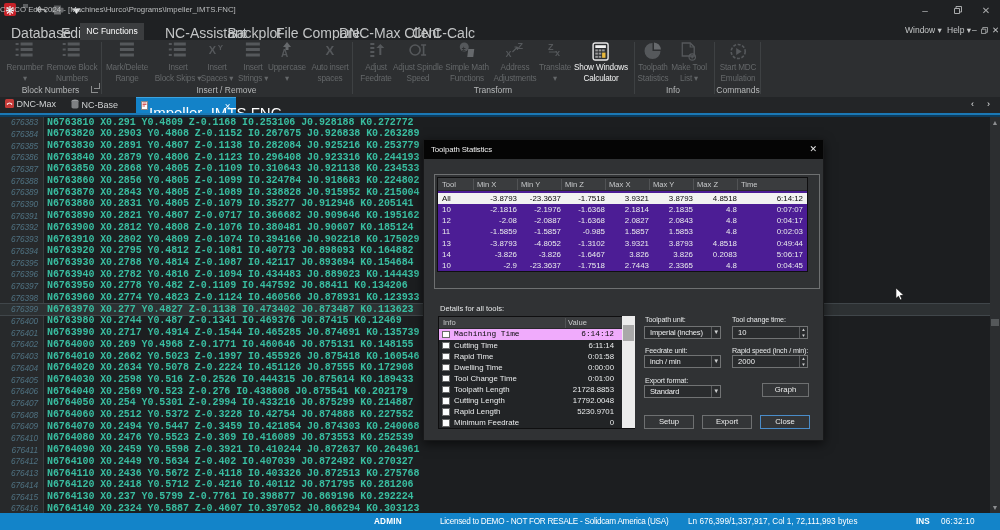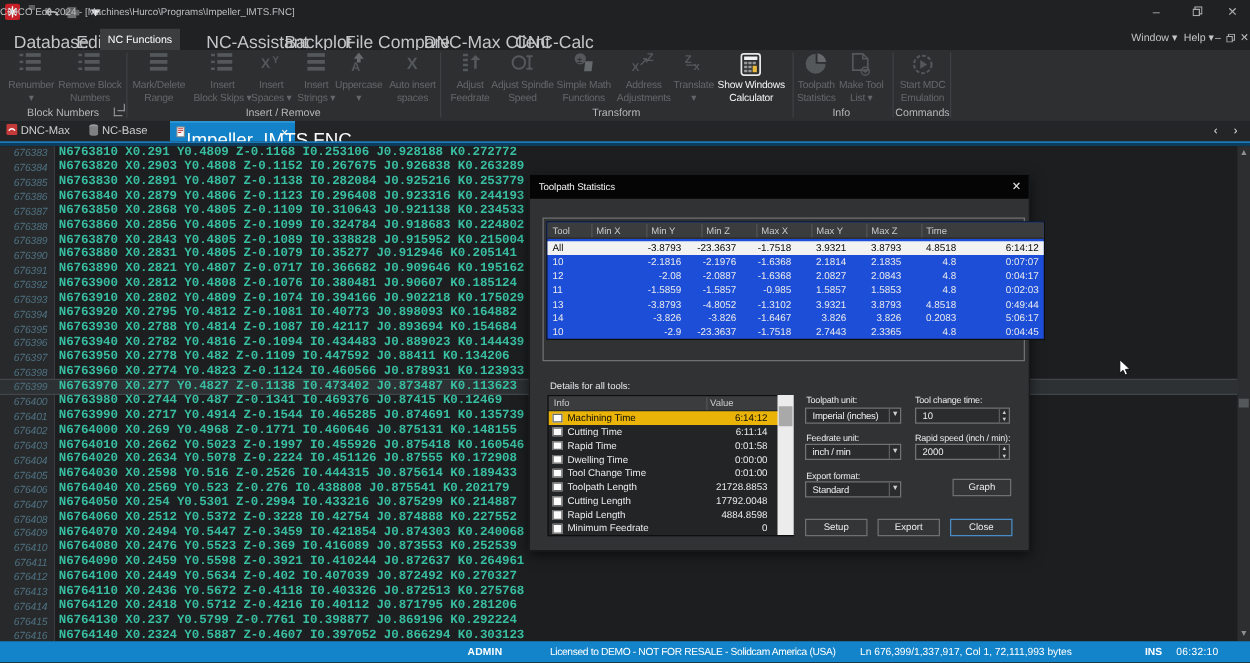--- a/index.html
+++ b/index.html
@@ -47,38 +47,38 @@
 
 
 #statusbar { position:absolute; left:0; top:513px; width:1000px; height:17px; background:#1384c9; color:#fff; font-size:8.2px; }
 #statusbar span { position:absolute; top:4px; }
 
 
 #dlg { position:absolute; left:423px; top:139px; width:401px; height:302px; background:#303234; border:1px solid #18191a; box-shadow:0 3px 10px rgba(0,0,0,0.6); }
 #dlgtitle { position:absolute; left:0; top:0; width:100%; height:19px; background:#050505; color:#f0f0f0; font-size:7.8px; letter-spacing:-0.1px; line-height:19px; padding-left:7px; }
 #dlgx { position:absolute; right:6px; top:0; color:#e8e8e8; font-size:9px; line-height:19px; }
 #gbox1 { position:absolute; left:10px; top:34px; width:386px; height:115px; border:1px solid #6e7071; }
-#ttable { position:absolute; left:437px; top:177px; width:399px; height:95px; background:#1d4ed8; border:1px solid #0f0f10; font-size:7.9px; }
+#ttable { position:absolute; left:437px; top:177px; width:371px; height:95px; background:#4c1d95; border:1px solid #0f0f10; font-size:7.9px; }
 #thead { position:absolute; left:0; top:0; width:100%; height:13px; background:#3a3c3e; color:#c9cbcc; border-bottom:1px solid #28292b; font-size:7.6px; }
 #thead span { position:absolute; top:1.5px; }
 .hsep { position:absolute; top:1px; width:1px; height:11px; background:#515355; }
 .trow { position:relative; height:11.3px; color:#e9ebec; }
 .trow.sel { background:#f2f2f2; color:#0a0a0a; }
 .trow span { position:absolute; top:0.6px; }
 .c0 { left:4px; }
 .cv { text-align:right; }
 .c1 { right:290px; } .c2 { right:246px; } .c3 { right:202px; } .c4 { right:158px; }
 .c5 { right:114px; } .c6 { right:70px; } .c7 { right:4px; }
 #dlbl { position:absolute; left:16px; top:164px; font-size:7.6px; color:#e6e8e9; }
 #dlist { position:absolute; left:14px; top:176px; width:197px; height:113px; background:#222426; border:1px solid #0f0f10; font-size:7.8px; }
 #dhead { position:absolute; left:0; top:0; width:100%; height:12px; background:#3a3c3e; color:#c9cbcc; border-bottom:1px solid #28292b; font-size:7.6px; }
 #dsb { position:absolute; left:183px; top:-1px; width:13px; height:112px; background:#ececec; }
 #dsbthumb { position:absolute; left:1px; top:9px; width:11px; height:16px; background:#a9a9a9; }
 .drow { position:relative; width:184px; height:11.1px; color:#e9ebec; }
-.drow.sel { background:#eab308; color:#0a0a0a; }
+.drow.sel { background:#f0abfc; color:#0a0a0a;font-family:Liberation Mono, monospace; }
 .cb { position:absolute; left:3px; top:1.5px; width:7.5px; height:7.5px; background:#fdfdfd; border:1px solid #6a6a6a; }
 .dn { position:absolute; left:15px; top:0.5px; }
 .dv { position:absolute; right:9px; top:0.5px; }
 .flabel { position:absolute; font-size:7.2px; letter-spacing:-0.15px; color:#e6e8e9; white-space:nowrap; }
 .combo { position:absolute; width:77px; height:13px; background:#2a2c2e; border:1px solid #717374; color:#ecedee; font-size:7.6px; letter-spacing:-0.2px; line-height:11px; padding-left:5px; }
 .combo .ar { position:absolute; right:0; top:0; width:9px; height:100%; border-left:1px solid #5a5c5e; color:#cdcfd0; font-size:6px; text-align:center; line-height:11px; }
 .spin { position:absolute; width:76px; height:13px; background:#2a2c2e; border:1px solid #717374; color:#ecedee; font-size:7.6px; line-height:11px; padding-left:5px; }
 .spin .ud { position:absolute; right:0; top:0; width:8px; height:100%; border-left:1px solid #5a5c5e; color:#cdcfd0; font-size:4.5px; line-height:5.5px; text-align:center; }
 .dbtn { position:absolute; height:14px; background:#333537; border:1px solid #6e7071; color:#eceded; font-size:7.7px; text-align:center; line-height:12px; }
 .dbtn.def { border:1px solid #4a8cc8; }
@@ -540,21 +540,21 @@
             <span class="dv">21728.8853</span>
           </div>
 <div class="drow">
             <span class="cb"></span>
             <span class="dn">Cutting Length</span>
             <span class="dv">17792.0048</span>
           </div>
 <div class="drow">
             <span class="cb"></span>
             <span class="dn">Rapid Length</span>
-            <span class="dv">4884.8598</span>
+            <span class="dv">5230.9701</span>
           </div>
 <div class="drow">
             <span class="cb"></span>
             <span class="dn">Minimum Feedrate</span>
             <span class="dv">0</span>
           </div>
     </div>
     <div id="dsb">
           <div id="dsbthumb"></div>
         </div>

